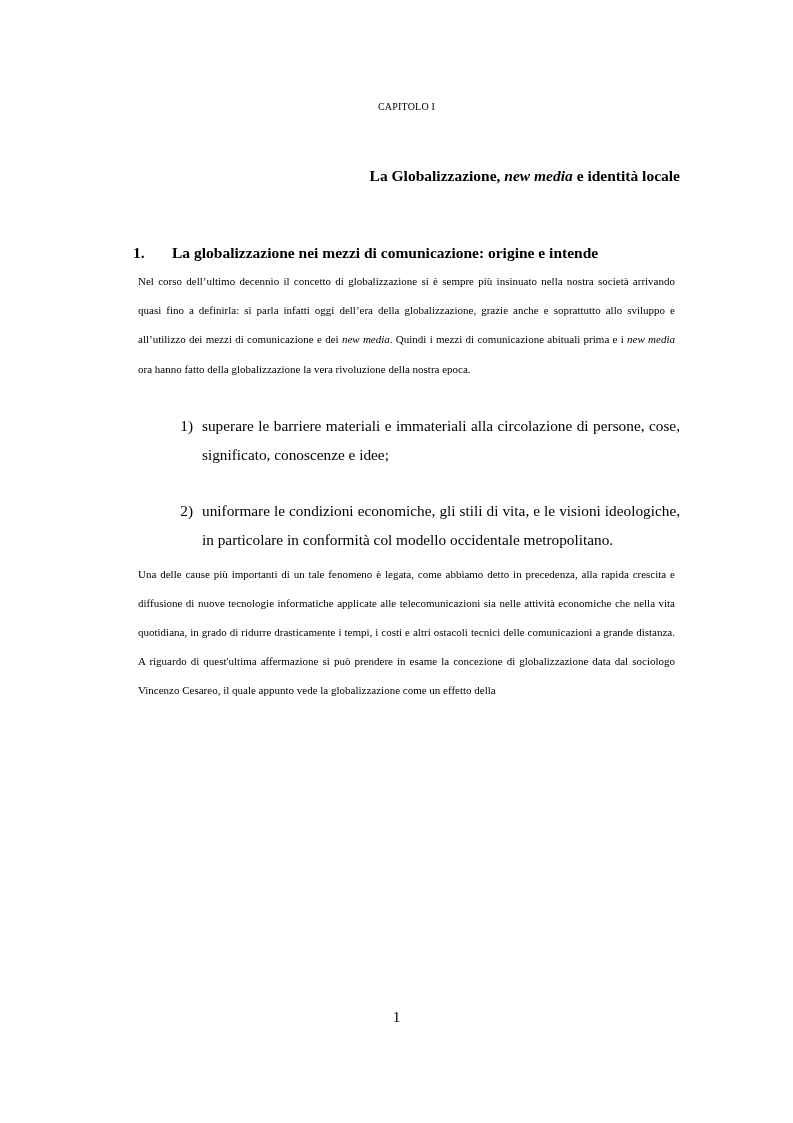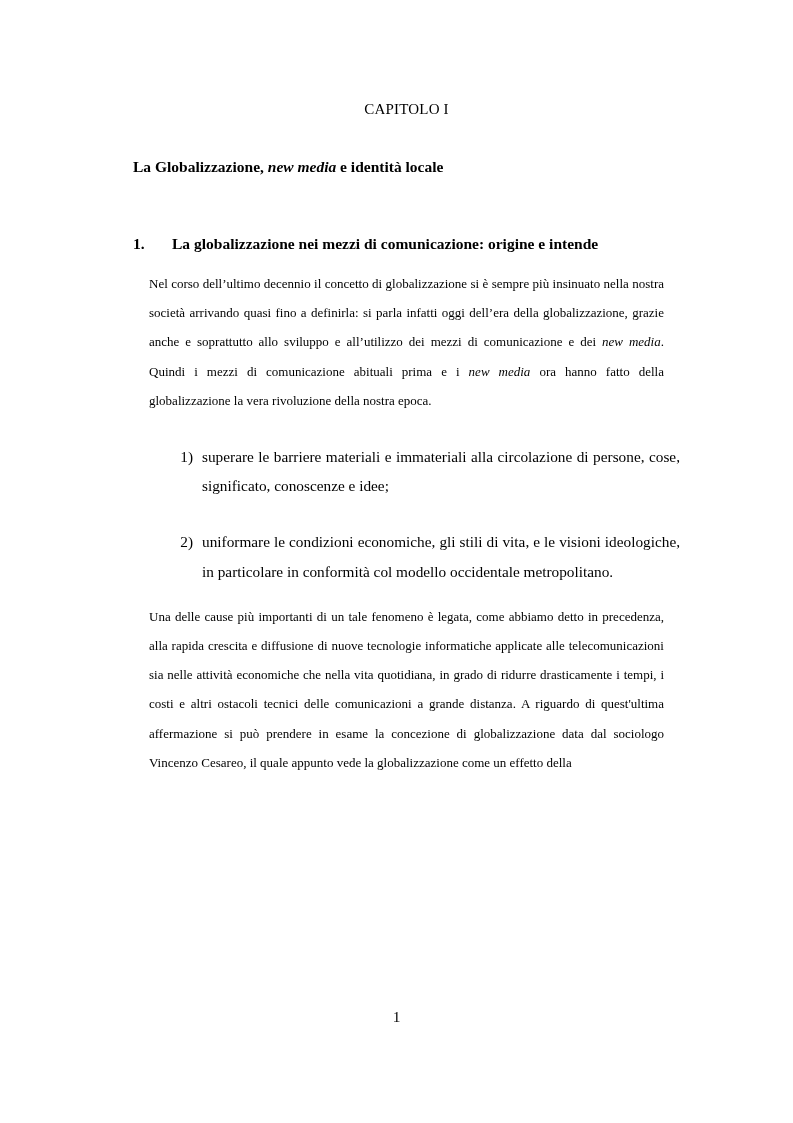--- a/index.html
+++ b/index.html
@@ -18,54 +18,54 @@
     color: #000000;
   }
   .content {
     position: absolute;
     left: 133px;
     top: 0;
     width: 547px;
   }
   .chapter-label {
     text-align: center;
-    font-size: 15px;
+    font-size: 10px;
     margin-top: 101px;
     letter-spacing: 0.2px;
   }
   .chapter-title {
-    text-align: left;
+    text-align: right;
     font-size: 15.5px;
     font-weight: bold;
-    margin-top: 40px;
+    margin-top: 55px;
   }
   .chapter-title .it {
     font-style: italic;
     font-weight: bold;
   }
   .section-heading {
     font-size: 15.5px;
     font-weight: bold;
     margin-top: 59px;
     display: flex;
     align-items: baseline;
   }
   .section-heading .num {
     width: 39px;
     flex: 0 0 39px;
   }
   .section-heading .htext {
     flex: 1 1 auto;
   }
   p.body {
-    font-size: 13px;
+    font-size: 11px;
     line-height: 29.2px;
     text-align: justify;
     text-justify: inter-word;
-    margin: 16px;
+    margin: 5px;
     hyphens: none;
   }
   p.body .it {
     font-style: italic;
   }
   .para-first {
     margin-top: 23px;
   }
   .list {
     margin: 0;

